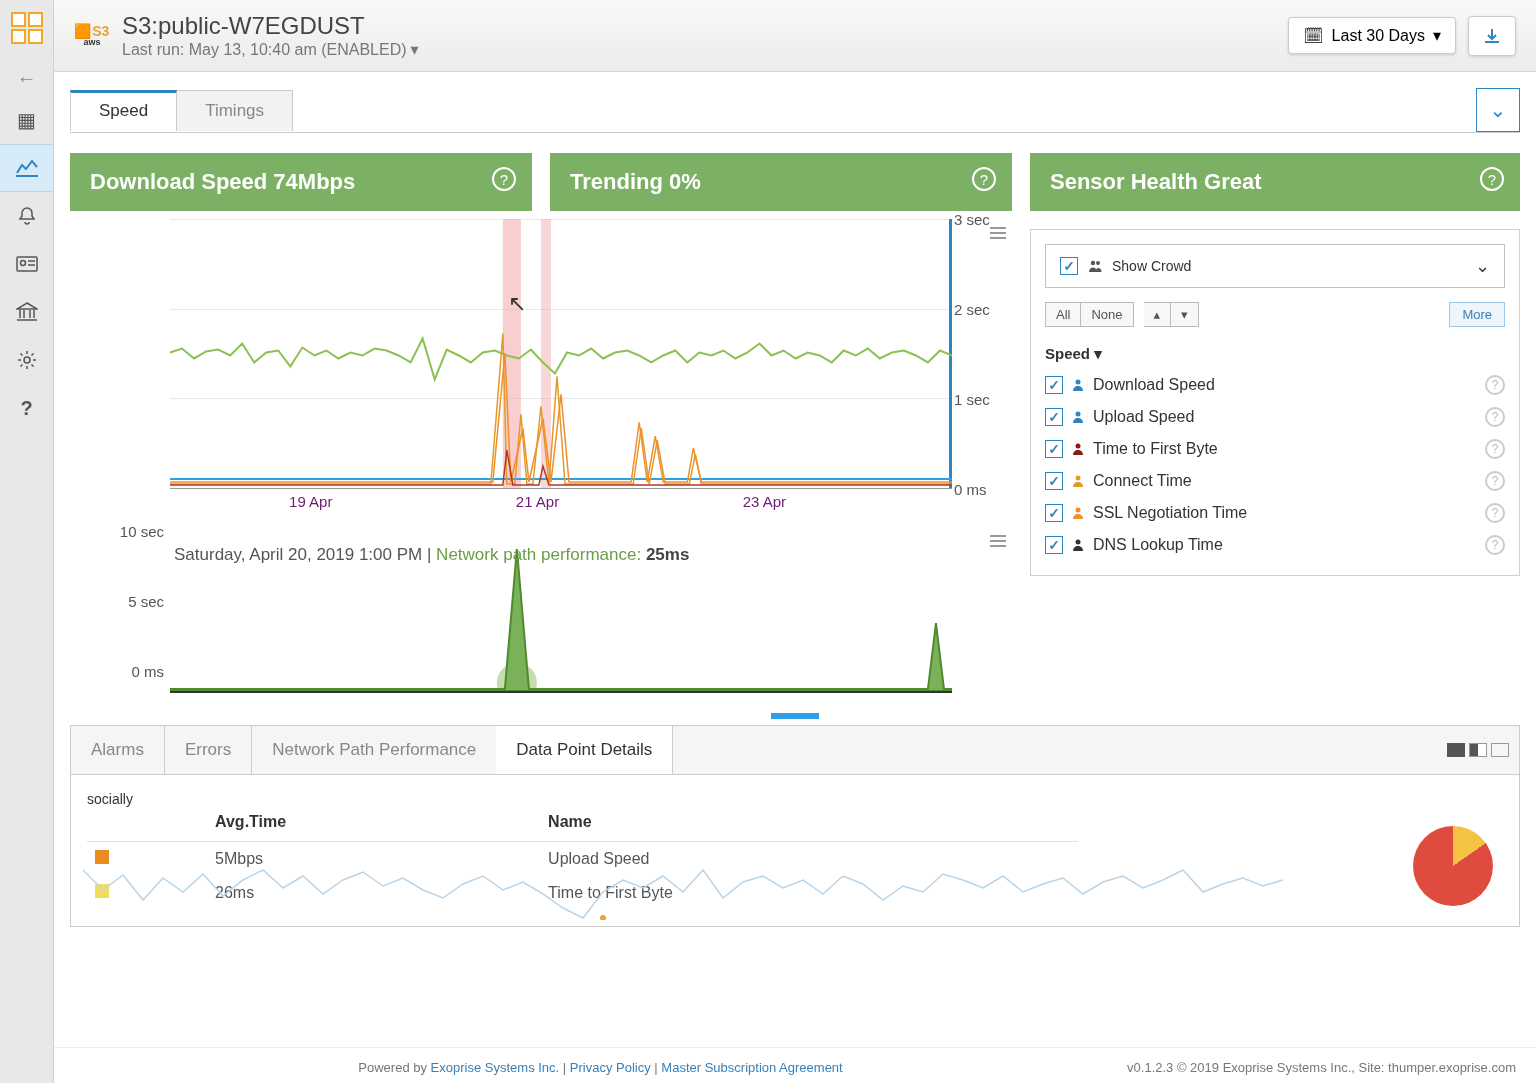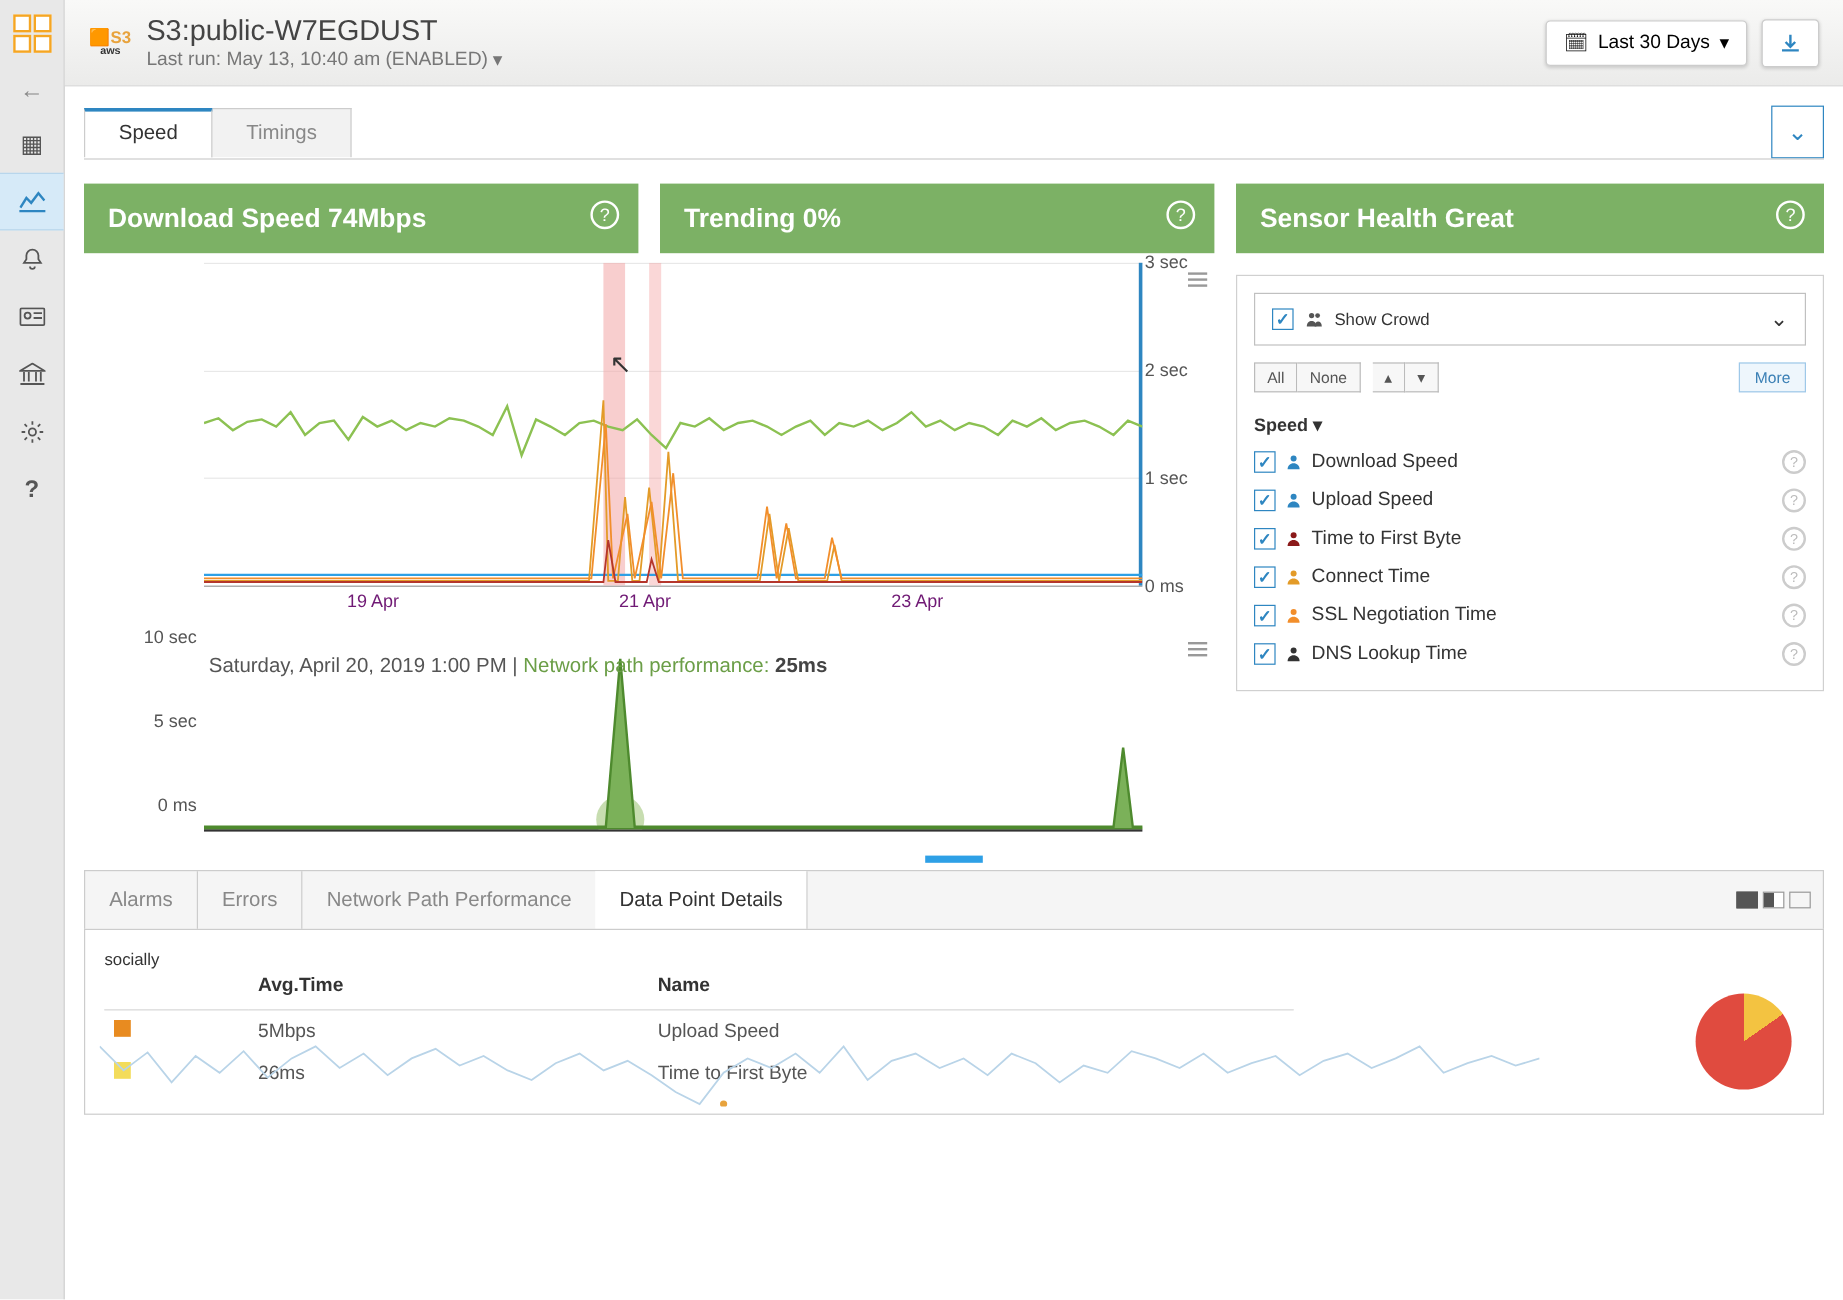--- a/index.html
+++ b/index.html
@@ -388,14 +388,23 @@
             </tbody>
         </table>
         <svg class="spark" viewBox="0 0 1200 90" preserveAspectRatio="none">
           <polyline fill="none" stroke="#b9d4e8" stroke-width="1.5" points="0,40 20,60 40,45 60,70 80,48 100,62 120,44 140,66 160,50 180,40 200,58 220,46 240,64 260,50 280,42 300,56 320,48 340,60 360,68 380,54 400,46 420,60 440,52 460,64 480,78 500,88 520,62 540,50 560,58 580,46 600,62 620,40 640,68 660,52 680,46 700,58 720,50 740,64 760,46 780,54 800,70 820,56 840,62 860,44 880,50 900,58 920,46 940,62 960,54 980,48 1000,64 1020,52 1040,46 1060,58 1080,50 1100,40 1120,62 1140,54 1160,48 1180,56 1200,50"></polyline>
           <circle cx="520" cy="88" r="3" fill="#e8a33d"></circle>
         </svg>
         <div class="pie"></div>
       </div>
     </div>
 
+    <div class="footer">
+      <div class="left">
+        <span>Powered by </span>
+        <a href="#">Exoprise Systems Inc.</a> |
+        <a href="#">Privacy Policy</a> |
+        <a href="#">Master Subscription Agreement</a>
+      </div>
+      <div>v0.1.2.3 © 2019 Exoprise Systems Inc., Site: thumper.exoprise.com</div>
+    </div>
   </div>
 </div>
 
 </body></html>

